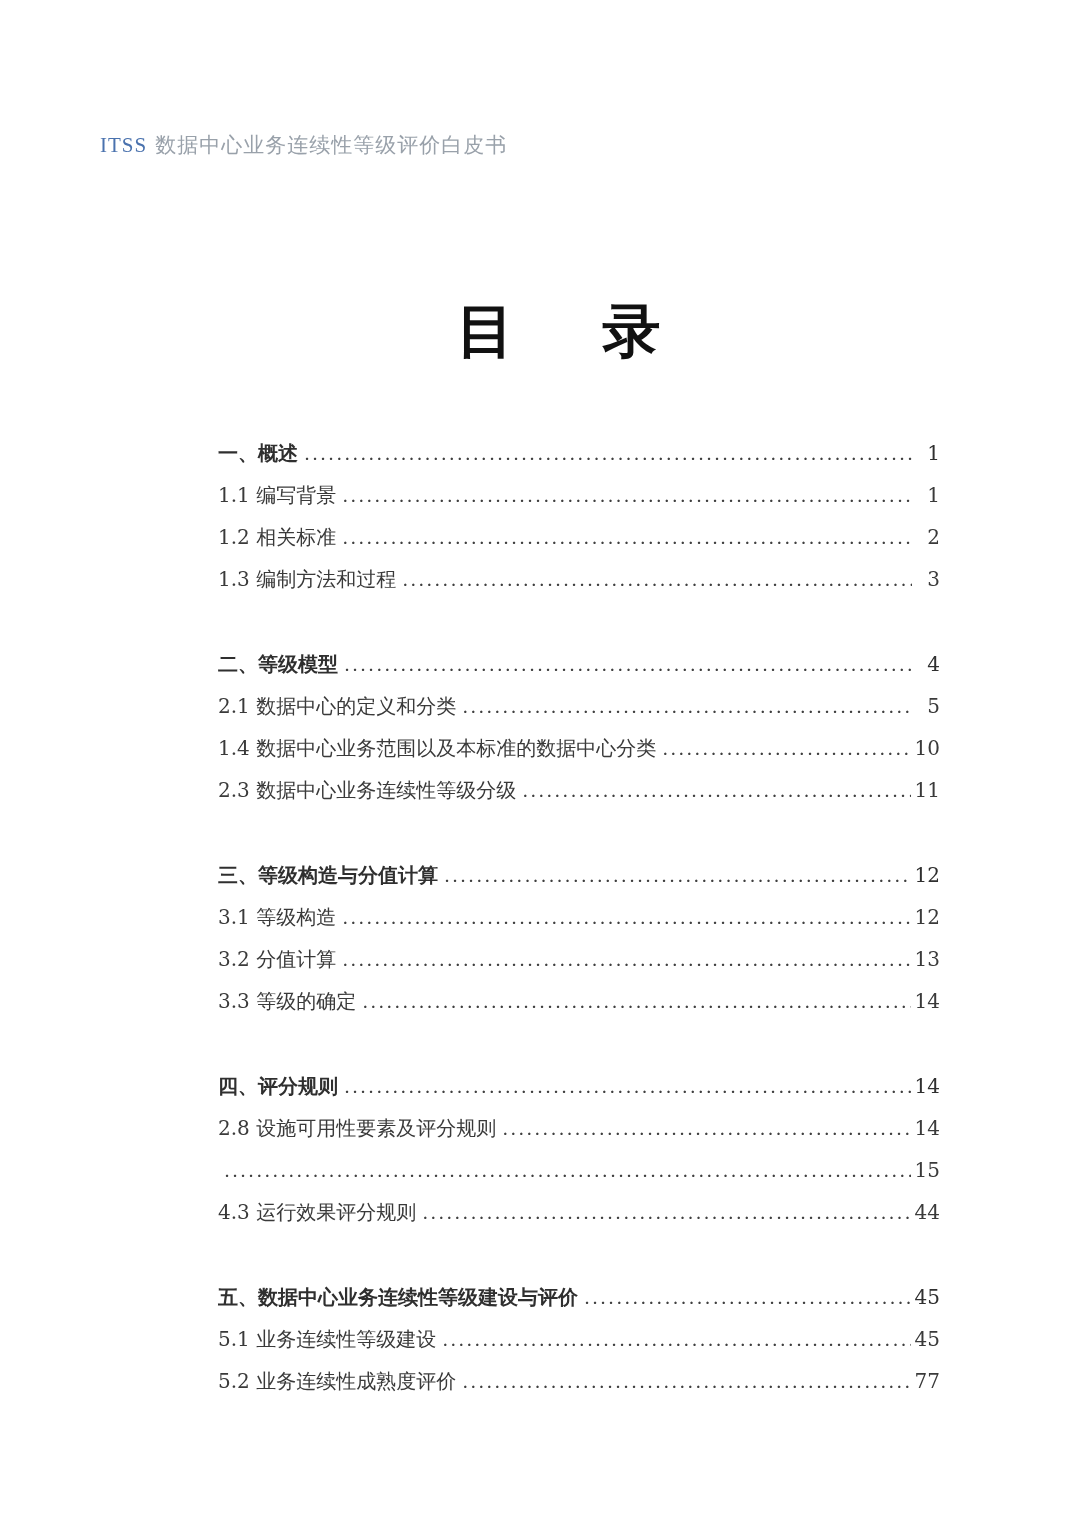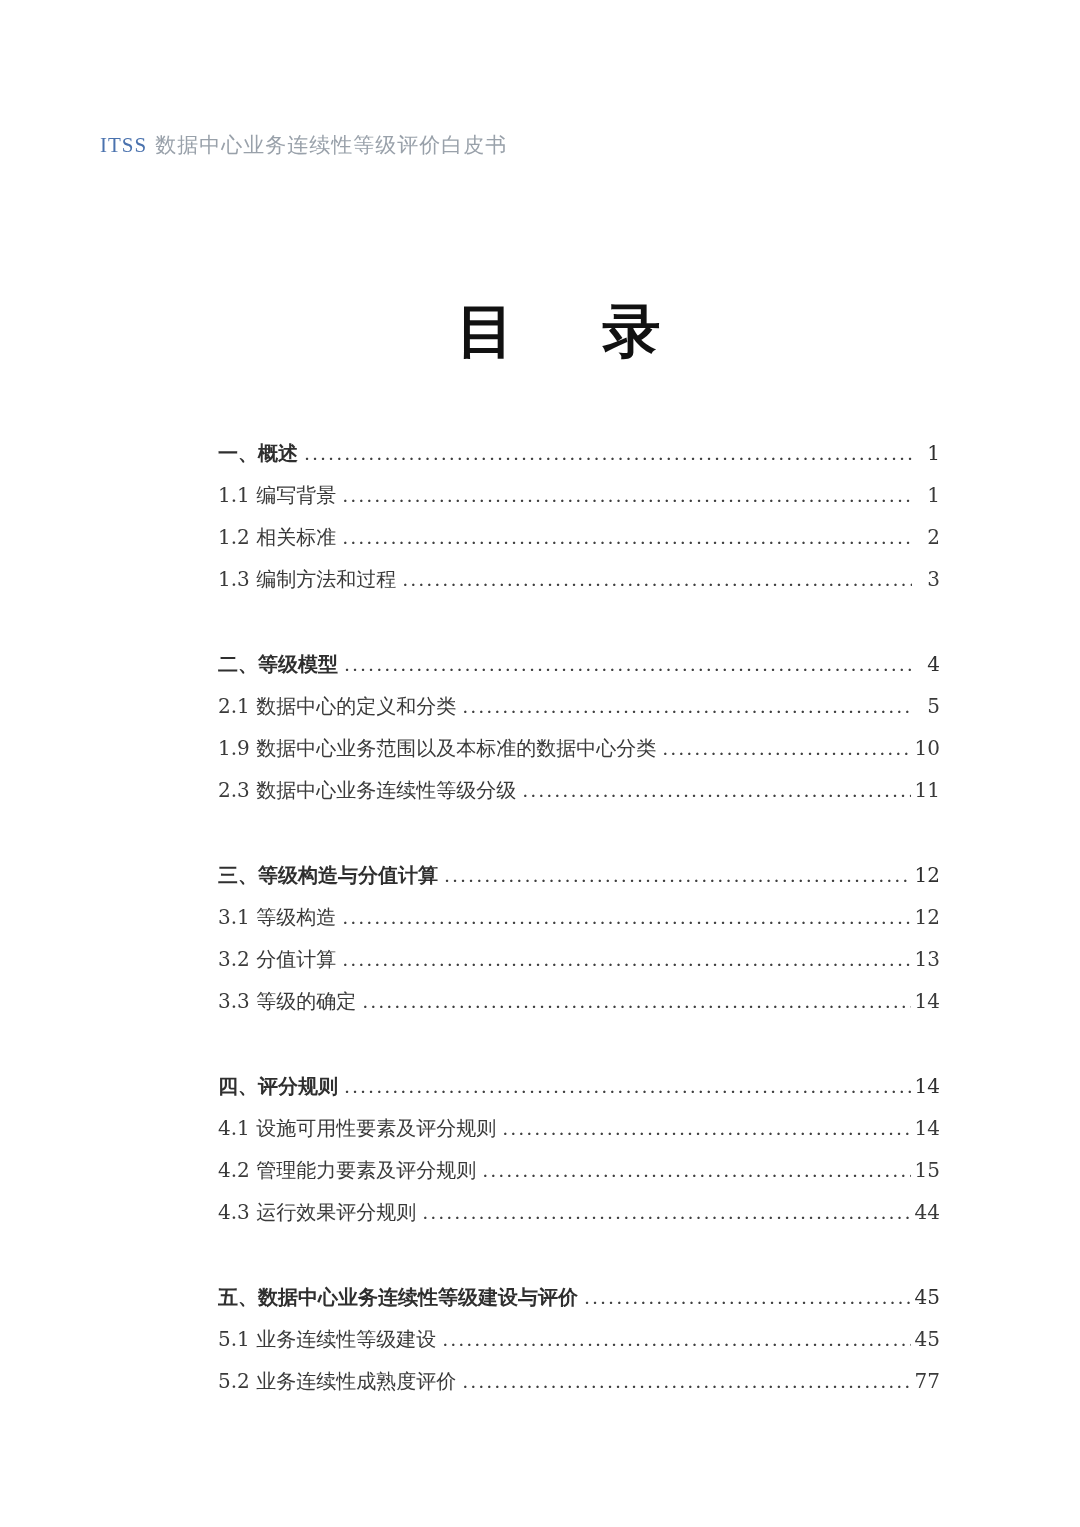--- a/index.html
+++ b/index.html
@@ -117,21 +117,21 @@
         <span class="toc-label">二、等级模型</span>
         <span class="dots">....................................................................................................................................................................................................................................................................</span>
         <span class="toc-page">4</span>
       </div>
       <div class="toc-row">
         <span class="toc-label">2.1 数据中心的定义和分类</span>
         <span class="dots">....................................................................................................................................................................................................................................................................</span>
         <span class="toc-page">5</span>
       </div>
       <div class="toc-row">
-        <span class="toc-label">1.9 数据中心业务范围以及本标准的数据中心分类</span>
+        <span class="toc-label">1.4 数据中心业务范围以及本标准的数据中心分类</span>
         <span class="dots">....................................................................................................................................................................................................................................................................</span>
         <span class="toc-page">10</span>
       </div>
       <div class="toc-row">
         <span class="toc-label">2.3 数据中心业务连续性等级分级</span>
         <span class="dots">....................................................................................................................................................................................................................................................................</span>
         <span class="toc-page">11</span>
       </div>
     </div>
 
@@ -158,26 +158,25 @@
       </div>
     </div>
 
     <div class="toc-section">
       <div class="toc-row head">
         <span class="toc-label">四、评分规则</span>
         <span class="dots">....................................................................................................................................................................................................................................................................</span>
         <span class="toc-page">14</span>
       </div>
       <div class="toc-row">
-        <span class="toc-label">4.1 设施可用性要素及评分规则</span>
+        <span class="toc-label">2.8 设施可用性要素及评分规则</span>
         <span class="dots">....................................................................................................................................................................................................................................................................</span>
         <span class="toc-page">14</span>
       </div>
       <div class="toc-row">
-        <span class="toc-label">4.2 管理能力要素及评分规则</span>
         <span class="dots">....................................................................................................................................................................................................................................................................</span>
         <span class="toc-page">15</span>
       </div>
       <div class="toc-row">
         <span class="toc-label">4.3 运行效果评分规则</span>
         <span class="dots">....................................................................................................................................................................................................................................................................</span>
         <span class="toc-page">44</span>
       </div>
     </div>
 

